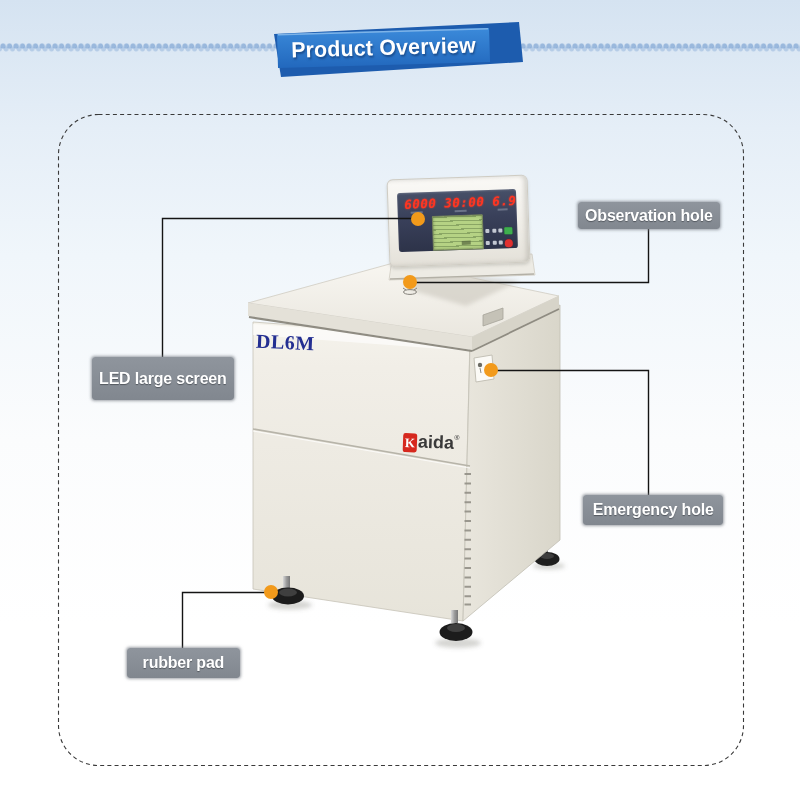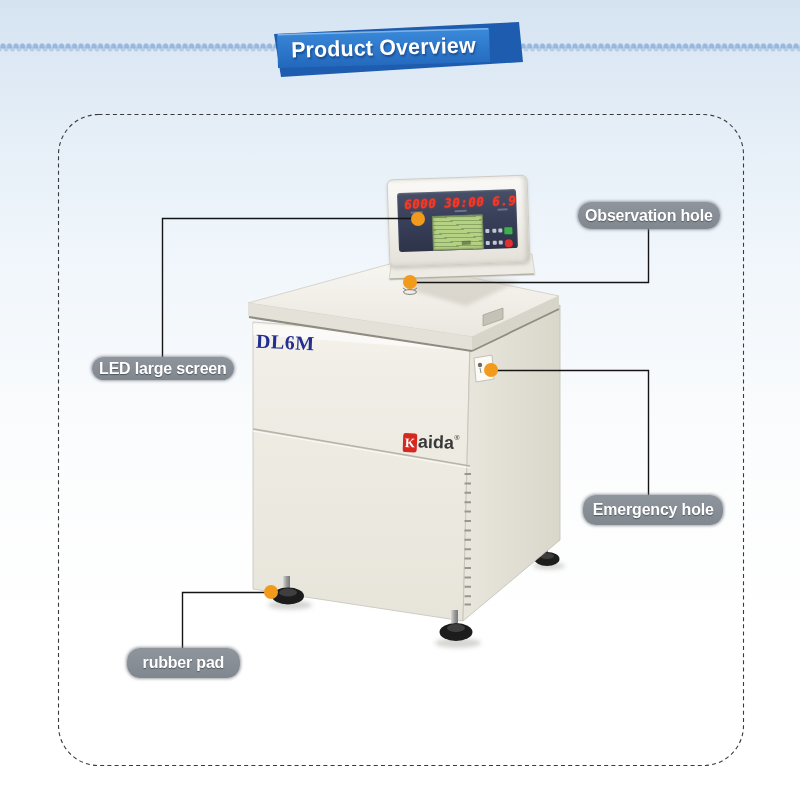--- a/index.html
+++ b/index.html
@@ -18,21 +18,21 @@
     background-position:0 0, 3px 0;
     background-repeat:repeat-x;}
 
   .banner-text{left:277px;top:28px;width:213px;height:40px;display:flex;align-items:center;justify-content:center;
     color:#ffffff;font-size:22px;font-weight:bold;transform:rotate(-1.6deg) scaleX(.97);
     text-shadow:1px 2px 2px rgba(12,44,92,.55);letter-spacing:.2px;}
 
   
   .pill{display:flex;align-items:center;justify-content:center;
     background:linear-gradient(180deg,#8f959d 0%,#81878f 100%);
-    border-radius:13px;color:#fff;font-weight:bold;font-size:17px;
+    border-radius:3px;color:#fff;font-weight:bold;font-size:17px;
     box-shadow:0 0 3px 1px rgba(128,134,142,.75);
     text-shadow:0 1px 1px rgba(55,60,66,.65);}
   .pill span{transform:scaleX(.94);white-space:nowrap;letter-spacing:-.2px;}
 
   
   .head{left:388px;top:177px;width:139px;height:86px;border-radius:6px;
     background:linear-gradient(180deg,#faf9f6 0%,#efede7 60%,#e4e1d9 100%);
     border:1px solid #cfccc3;box-shadow:inset -3px 0 4px rgba(150,147,138,.35),0 2px 3px rgba(120,118,110,.25);
     transform:rotate(-2deg);}
   .panel{left:9px;top:13px;width:119px;height:59px;border-radius:3px;
@@ -207,21 +207,21 @@
     <path d="M270,592.5 H182.5 V652"></path>
   </g>
   <g fill="#F29A1B">
     <circle cx="418" cy="219" r="7"></circle>
     <circle cx="410" cy="282" r="7"></circle>
     <circle cx="491" cy="370" r="7"></circle>
     <circle cx="271" cy="592" r="7"></circle>
   </g>
 </svg>
 
-<div class="abs pill" style="left:92px;top:357px;width:142px;height:23px">
+<div class="abs pill" style="left:92px;top:357px;width:142px;height:43px">
   <span>LED large screen</span>
 </div>
 <div class="abs pill" style="left:578px;top:202px;width:142px;height:27px">
   <span>Observation hole</span>
 </div>
 <div class="abs pill" style="left:583px;top:495px;width:140px;height:30px">
   <span>Emergency hole</span>
 </div>
 <div class="abs pill" style="left:127px;top:648px;width:113px;height:30px">
   <span>rubber pad</span>

